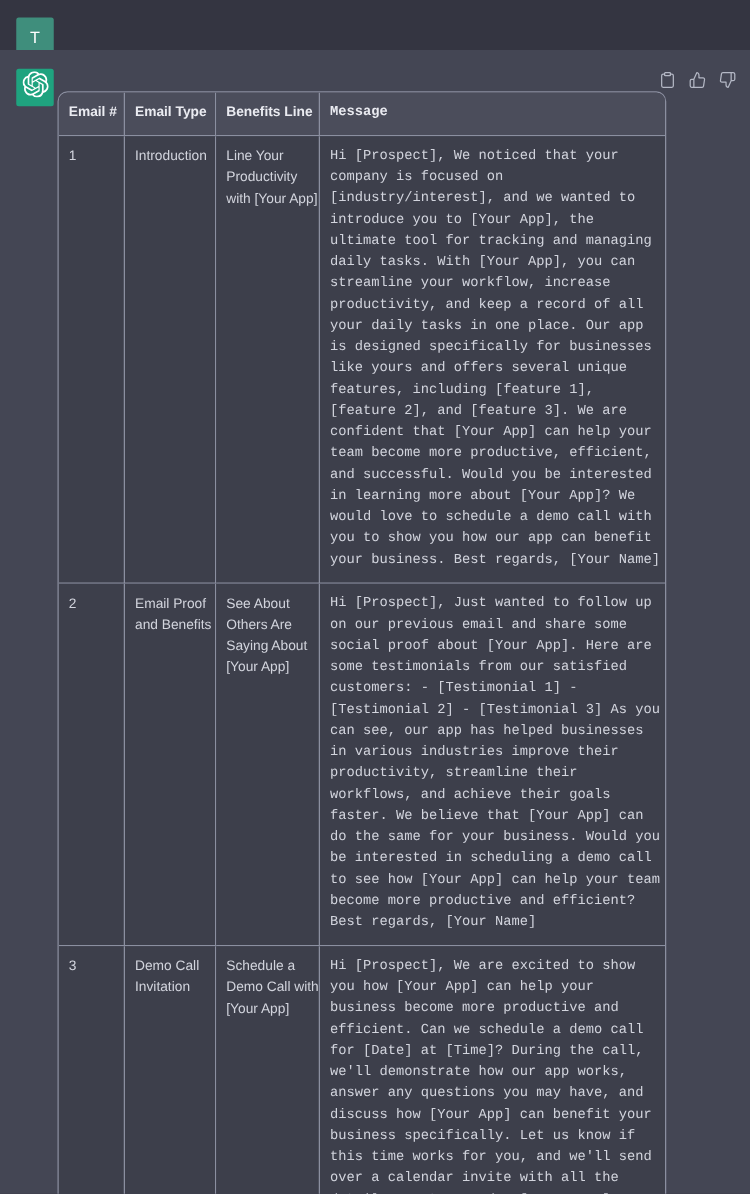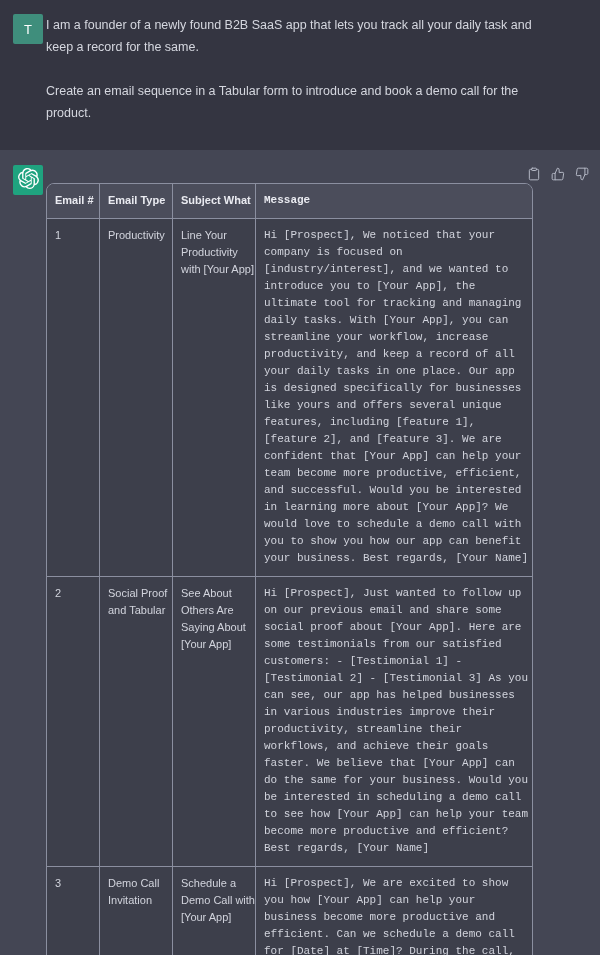--- a/index.html
+++ b/index.html
@@ -53,24 +53,20 @@
   .col-num { width: 53px; } .col-type { width: 73px; }
   .col-subj { width: 83px; } .col-msg { width: 276px; }
 </style>
 </head>
 <body>
 
 <div class="message user-message">
   <div class="avatar">
     <span>T</span>
   </div>
-  <div class="content">
-    <p class="prose">I am a founder of a newly found B2B SaaS app that lets you track all your daily task and keep a record for the same.</p>
-    <p class="prose">Create an email sequence in a Tabular form to introduce and book a demo call for the product.</p>
-  </div>
 </div>
 
 <div class="message assistant-message">
   <div class="avatar">
     <span>
       <svg viewBox="0 0 24 24" aria-hidden="true">
           <path d="M22.2819 9.8211a5.9847 5.9847 0 0 0-.5157-4.9108 6.0462 6.0462 0 0 0-6.5098-2.9A6.0651 6.0651 0 0 0 4.9807 4.1818a5.9847 5.9847 0 0 0-3.9977 2.9 6.0462 6.0462 0 0 0 .7427 7.0966 5.98 5.98 0 0 0 .511 4.9107 6.051 6.051 0 0 0 6.5146 2.9001A5.9847 5.9847 0 0 0 13.2599 24a6.0557 6.0557 0 0 0 5.7718-4.2058 5.9894 5.9894 0 0 0 3.9977-2.9001 6.0557 6.0557 0 0 0-.7475-7.073zM13.2599 22.4301a4.4755 4.4755 0 0 1-2.8764-1.0408l.1419-.0804 4.7783-2.7582a.7948.7948 0 0 0 .3927-.6813v-6.7369l2.02 1.1686a.071.071 0 0 1 .038.052v5.5826a4.504 4.504 0 0 1-4.4945 4.4944zm-9.6607-4.1254a4.4708 4.4708 0 0 1-.5346-3.0137l.142.0852 4.783 2.7582a.7712.7712 0 0 0 .7806 0l5.8428-3.3685v2.3324a.0804.0804 0 0 1-.0332.0615L9.74 19.9502a4.4992 4.4992 0 0 1-6.1408-1.6464zM2.3408 7.8956a4.485 4.485 0 0 1 2.3655-1.9728V11.6a.7664.7664 0 0 0 .3879.6765l5.8144 3.3543-2.0201 1.1685a.0757.0757 0 0 1-.071 0l-4.8303-2.7865A4.504 4.504 0 0 1 2.3408 7.8956zm16.5963 3.8558L13.1038 8.364 15.1192 7.2a.0757.0757 0 0 1 .071 0l4.8303 2.7913a4.4944 4.4944 0 0 1-.6765 8.1042v-5.6772a.79.79 0 0 0-.407-.667zm2.0107-3.0231l-.142-.0852-4.7735-2.7818a.7759.7759 0 0 0-.7854 0L9.409 9.2297V6.8974a.0662.0662 0 0 1 .0284-.0615l4.8303-2.7866a4.4992 4.4992 0 0 1 6.6802 4.66zM8.3065 12.863l-2.02-1.1638a.0804.0804 0 0 1-.038-.0567V6.0742a4.4992 4.4992 0 0 1 7.3757-3.4537l-.142.0805L8.704 5.459a.7948.7948 0 0 0-.3927.6813zm1.0976-2.3654l2.602-1.4998 2.6069 1.4998v2.9994l-2.5974 1.4997-2.6067-1.4997z"></path>
         </svg>
     </span>
   </div>
@@ -106,34 +102,34 @@
       <colgroup>
         <col class="col-num">
           <col class="col-type">
           <col class="col-subj">
           <col class="col-msg">
       </colgroup>
       <thead>
         <tr>
           <th>Email #</th>
           <th>Email Type</th>
-          <th>Subject What</th>
+          <th>Benefits Line</th>
           <th>Message</th>
         </tr>
       </thead>
       <tbody>
         <tr>
           <td>1</td>
-          <td>Productivity</td>
+          <td>Introduction</td>
           <td>Line Your Productivity with [Your App]</td>
           <td>Hi [Prospect], We noticed that your company is focused on [industry/interest], and we wanted to introduce you to [Your App], the ultimate tool for tracking and managing daily tasks. With [Your App], you can streamline your workflow, increase productivity, and keep a record of all your daily tasks in one place. Our app is designed specifically for businesses like yours and offers several unique features, including [feature 1], [feature 2], and [feature 3]. We are confident that [Your App] can help your team become more productive, efficient, and successful. Would you be interested in learning more about [Your App]? We would love to schedule a demo call with you to show you how our app can benefit your business. Best regards, [Your Name]</td>
         </tr>
         <tr>
           <td>2</td>
-          <td>Social Proof and Tabular</td>
+          <td>Email Proof and Benefits</td>
           <td>See About Others Are Saying About [Your App]</td>
           <td>Hi [Prospect], Just wanted to follow up on our previous email and share some social proof about [Your App]. Here are some testimonials from our satisfied customers: - [Testimonial 1] - [Testimonial 2] - [Testimonial 3] As you can see, our app has helped businesses in various industries improve their productivity, streamline their workflows, and achieve their goals faster. We believe that [Your App] can do the same for your business. Would you be interested in scheduling a demo call to see how [Your App] can help your team become more productive and efficient? Best regards, [Your Name]</td>
         </tr>
         <tr>
           <td>3</td>
           <td>Demo Call Invitation</td>
           <td>Schedule a Demo Call with [Your App]</td>
           <td>Hi [Prospect], We are excited to show you how [Your App] can help your business become more productive and efficient. Can we schedule a demo call for [Date] at [Time]? During the call, we'll demonstrate how our app works, answer any questions you may have, and discuss how [Your App] can benefit your business specifically. Let us know if this time works for you, and we'll send over a calendar invite with all the details. Best regards, [Your Name]</td>
         </tr>
       </tbody>

